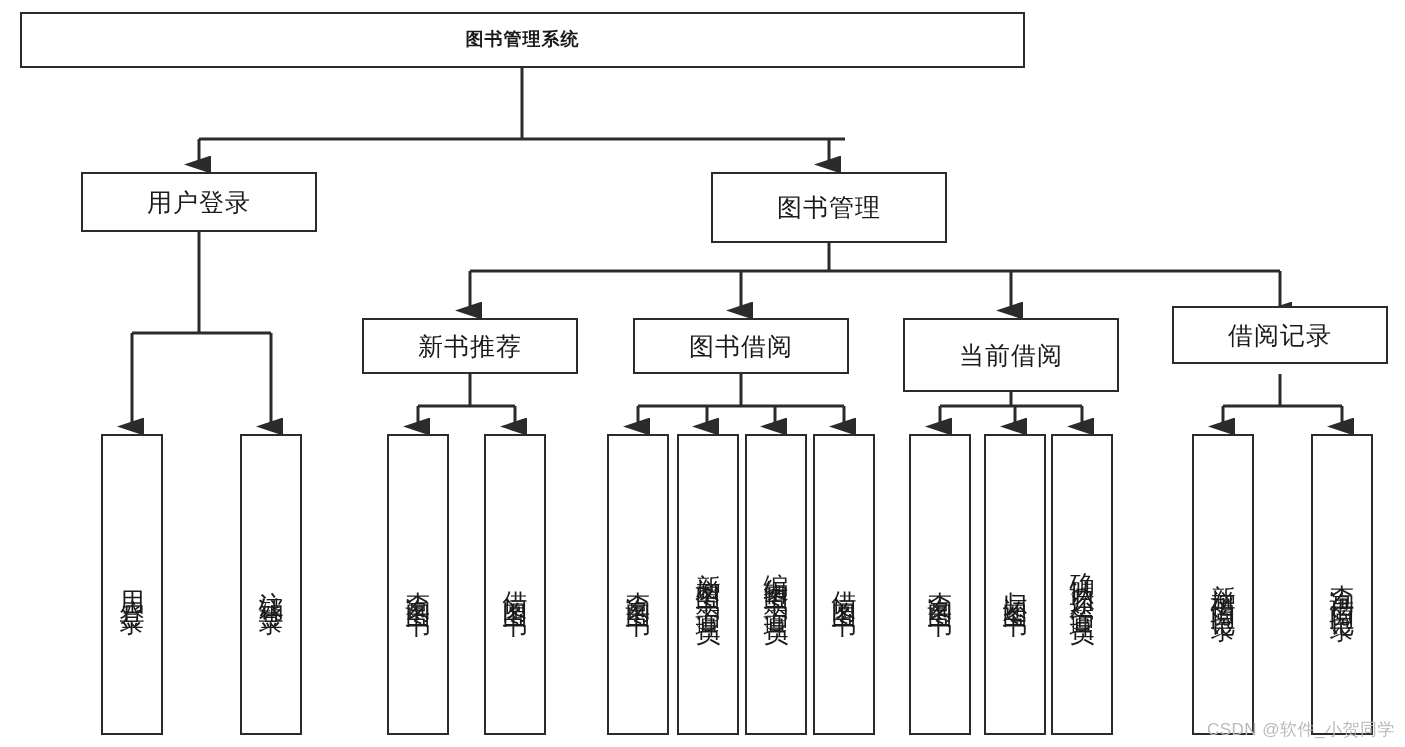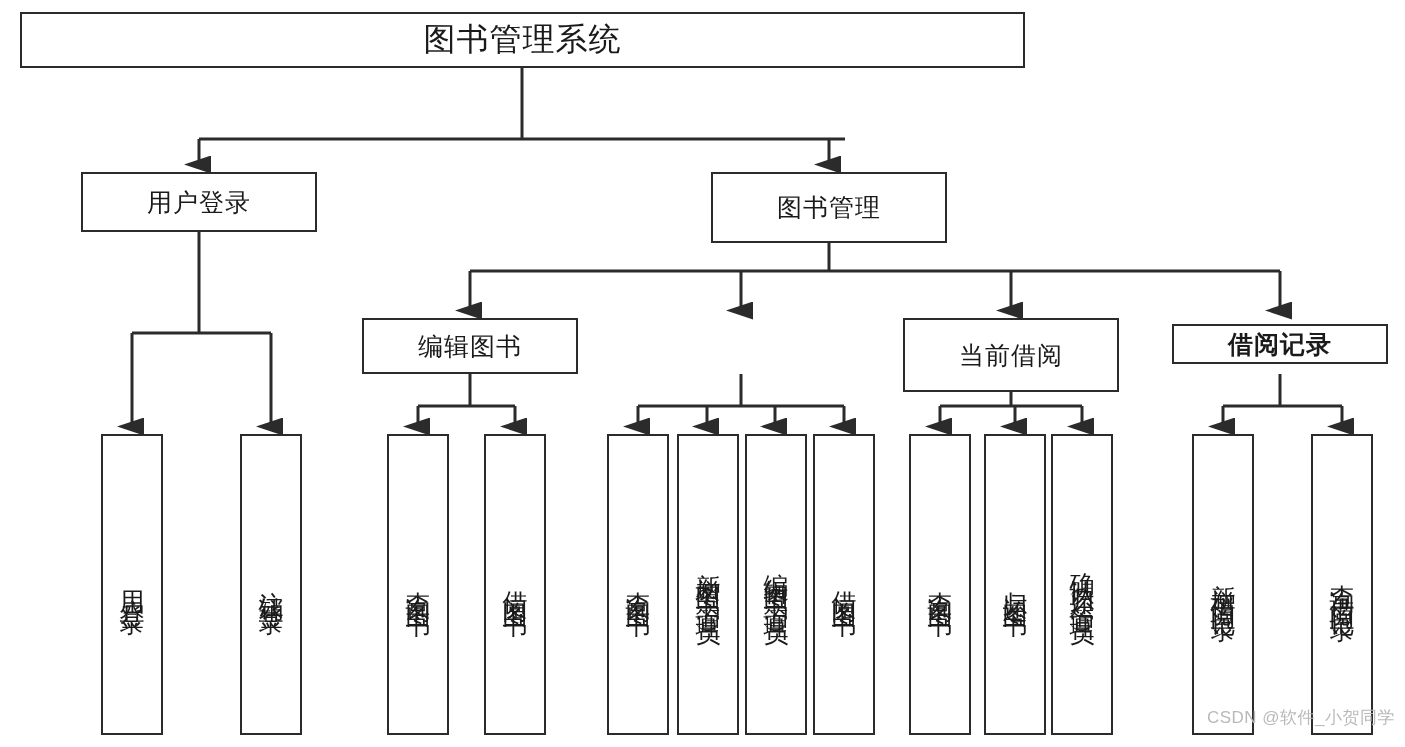--- a/index.html
+++ b/index.html
@@ -47,26 +47,27 @@
   }
   .node.vert .label {
     writing-mode: vertical-rl;
     text-orientation: upright;
     font-size: 25px;
     letter-spacing: 7px;
     line-height: 1;
     white-space: nowrap;
   }
   .node.root .label {
-    font-size: 32px;
+    font-size: 18px;
+    font-weight: bold;
   }
   #watermark {
     position: absolute;
     right: 10px;
-    bottom: 18px;
+    bottom: 6px;
     font-size: 17px;
     color: #b9b9b9;
     letter-spacing: 0.5px;
     white-space: nowrap;
     pointer-events: none;
   }
 </style>
 </head>
 <body>
 
@@ -127,26 +128,29 @@
   </div>
 
   <div class="node horiz" style="left:81px; top:172px; width:236px; height:60px;">
     <span class="label">用户登录</span>
   </div>
   <div class="node horiz" style="left:711px; top:172px; width:236px; height:71px;">
     <span class="label">图书管理</span>
   </div>
 
   <div class="node horiz" style="left:362px; top:318px; width:216px; height:56px;">
-    <span class="label">编辑图书</span>
+    <span class="label">新书推荐</span>
+  </div>
+  <div class="node horiz" style="left:633px; top:318px; width:216px; height:56px;">
+    <span class="label">图书借阅</span>
   </div>
   <div class="node horiz" style="left:903px; top:318px; width:216px; height:74px;">
     <span class="label">当前借阅</span>
   </div>
-  <div class="node horiz" style="left:1172px; top:324px; width:216px; height:40px;font-weight:bold;">
+  <div class="node horiz" style="left:1172px; top:306px; width:216px; height:58px;">
     <span class="label">借阅记录</span>
   </div>
 
   <div class="node vert" style="left:101px; top:434px; width:62px; height:301px;">
     <span class="label">用户登录</span>
   </div>
   <div class="node vert" style="left:240px; top:434px; width:62px; height:301px;">
     <span class="label">注销登录</span>
   </div>
 

